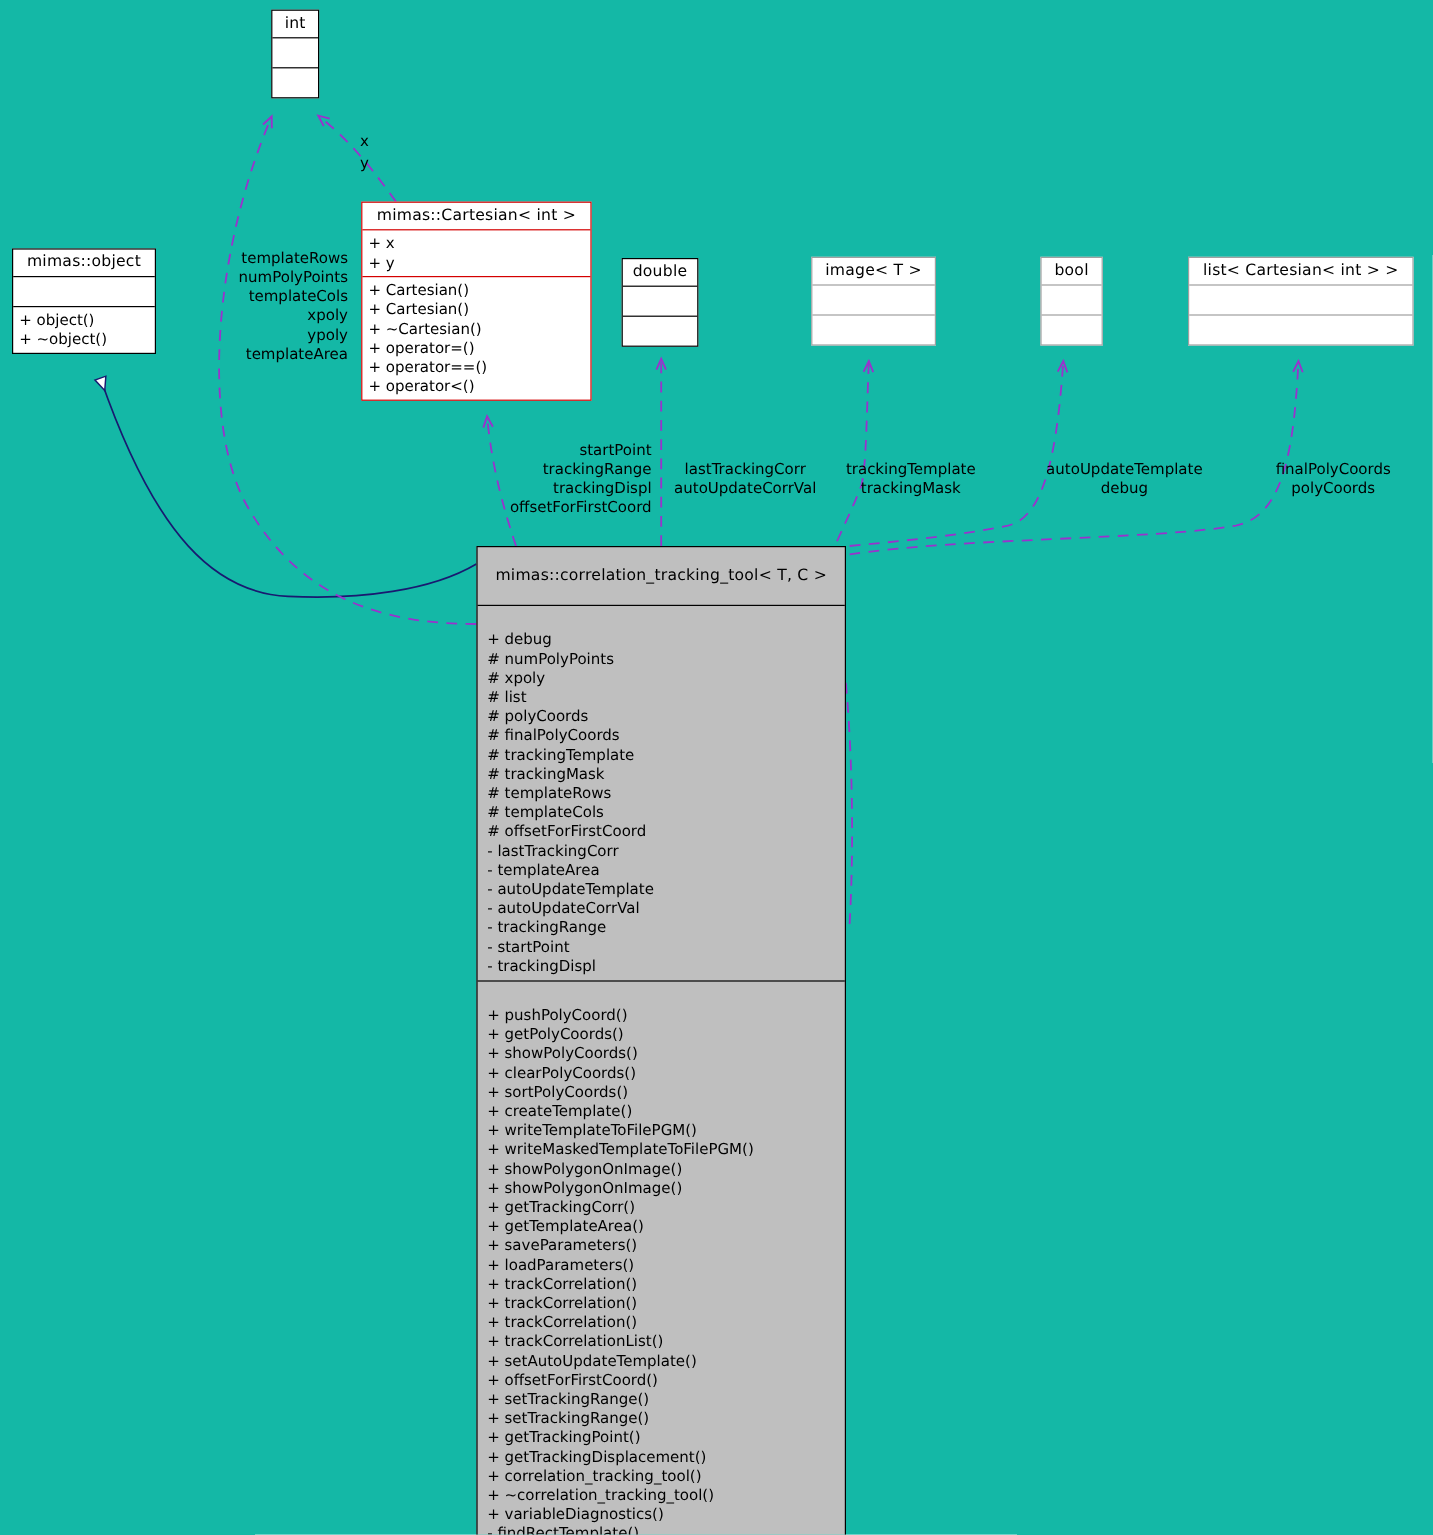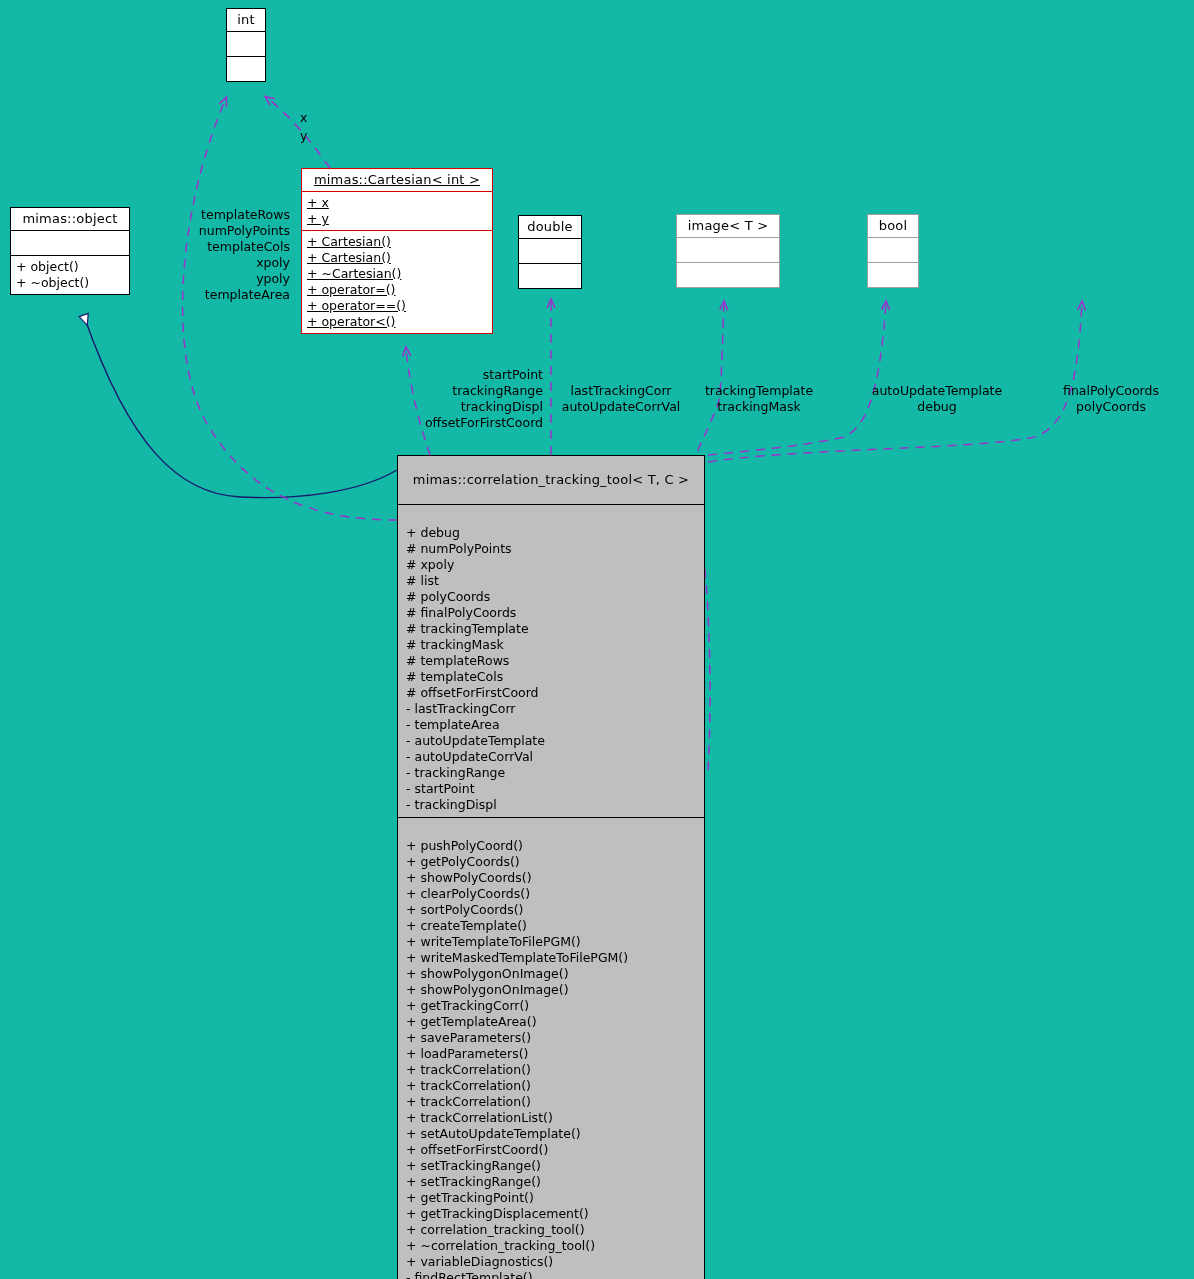--- a/index.html
+++ b/index.html
@@ -141,21 +141,21 @@
 
   <div class="uml-class" style="left:10px; top:207px; width:120px;">
     <div class="title">mimas::object</div>
     <div class="compartment empty sep"></div>
     <div class="compartment sep">
       <div class="member">+ object()</div>
       <div class="member">+ ~object()</div>
     </div>
   </div>
 
-  <div class="uml-class red" style="left:301px; top:168px; width:192px;text-decoration:underline;">
+  <div class="uml-class red" style="left:301px; top:168px; width:192px;">
     <div class="title">mimas::Cartesian&lt; int &gt;</div>
     <div class="compartment sep">
       <div class="member">+ x</div>
       <div class="member">+ y</div>
     </div>
     <div class="compartment sep">
       <div class="member">+ Cartesian()</div>
       <div class="member">+ Cartesian()</div>
       <div class="member">+ ~Cartesian()</div>
       <div class="member">+ operator=()</div>
@@ -175,20 +175,25 @@
     <div class="compartment empty sep"></div>
     <div class="compartment empty sep"></div>
   </div>
 
   <div class="uml-class gray" style="left:867px; top:214px; width:52px;">
     <div class="title">bool</div>
     <div class="compartment empty sep"></div>
     <div class="compartment empty sep"></div>
   </div>
 
+  <div class="uml-class gray" style="left:990px; top:214px; width:188px;">
+    <div class="title">list&lt; Cartesian&lt; int &gt; &gt;</div>
+    <div class="compartment empty sep"></div>
+    <div class="compartment empty sep"></div>
+  </div>
 
   <div class="uml-class focal" style="left:397px; top:455px; width:308px;">
     <div class="title">mimas::correlation_tracking_tool&lt; T, C &gt;</div>
     <div class="compartment sep">
       <div class="member">+ debug</div>
       <div class="member"># numPolyPoints</div>
       <div class="member"># xpoly</div>
       <div class="member"># list</div>
       <div class="member"># polyCoords</div>
       <div class="member"># finalPolyCoords</div>

